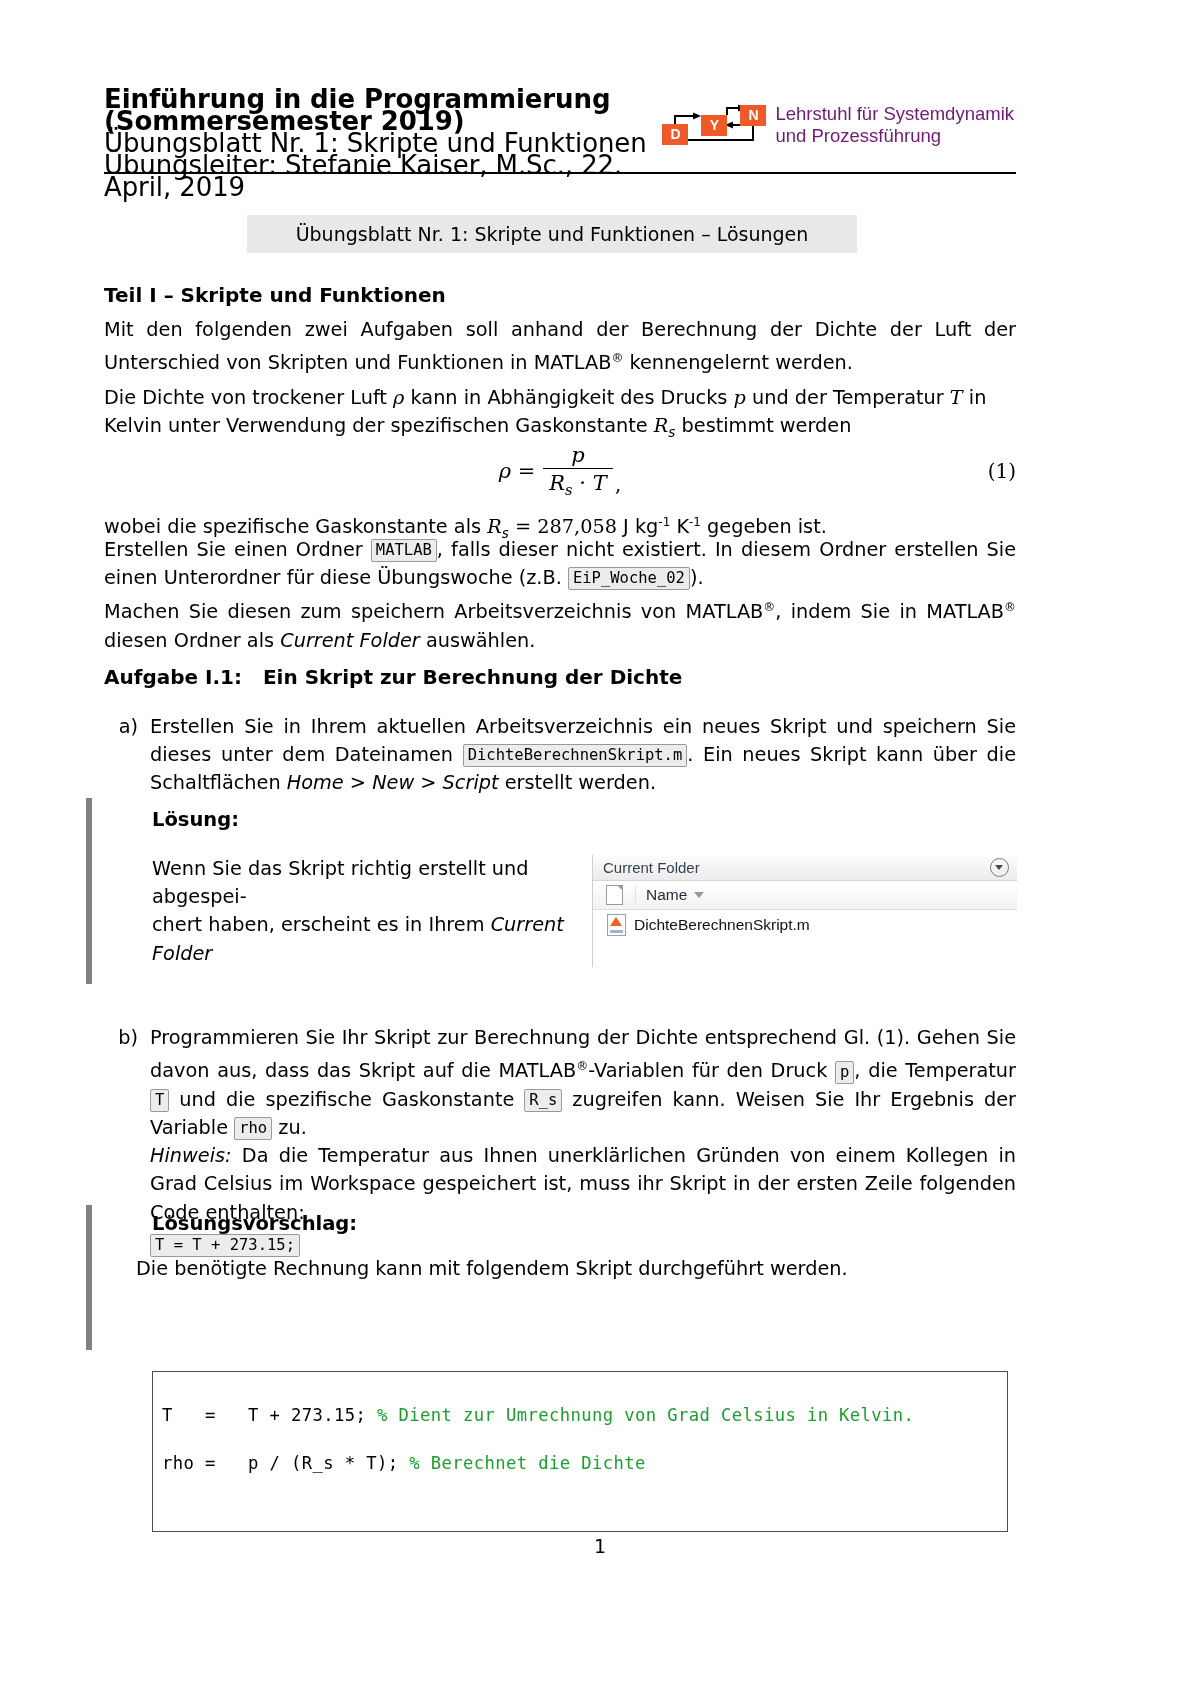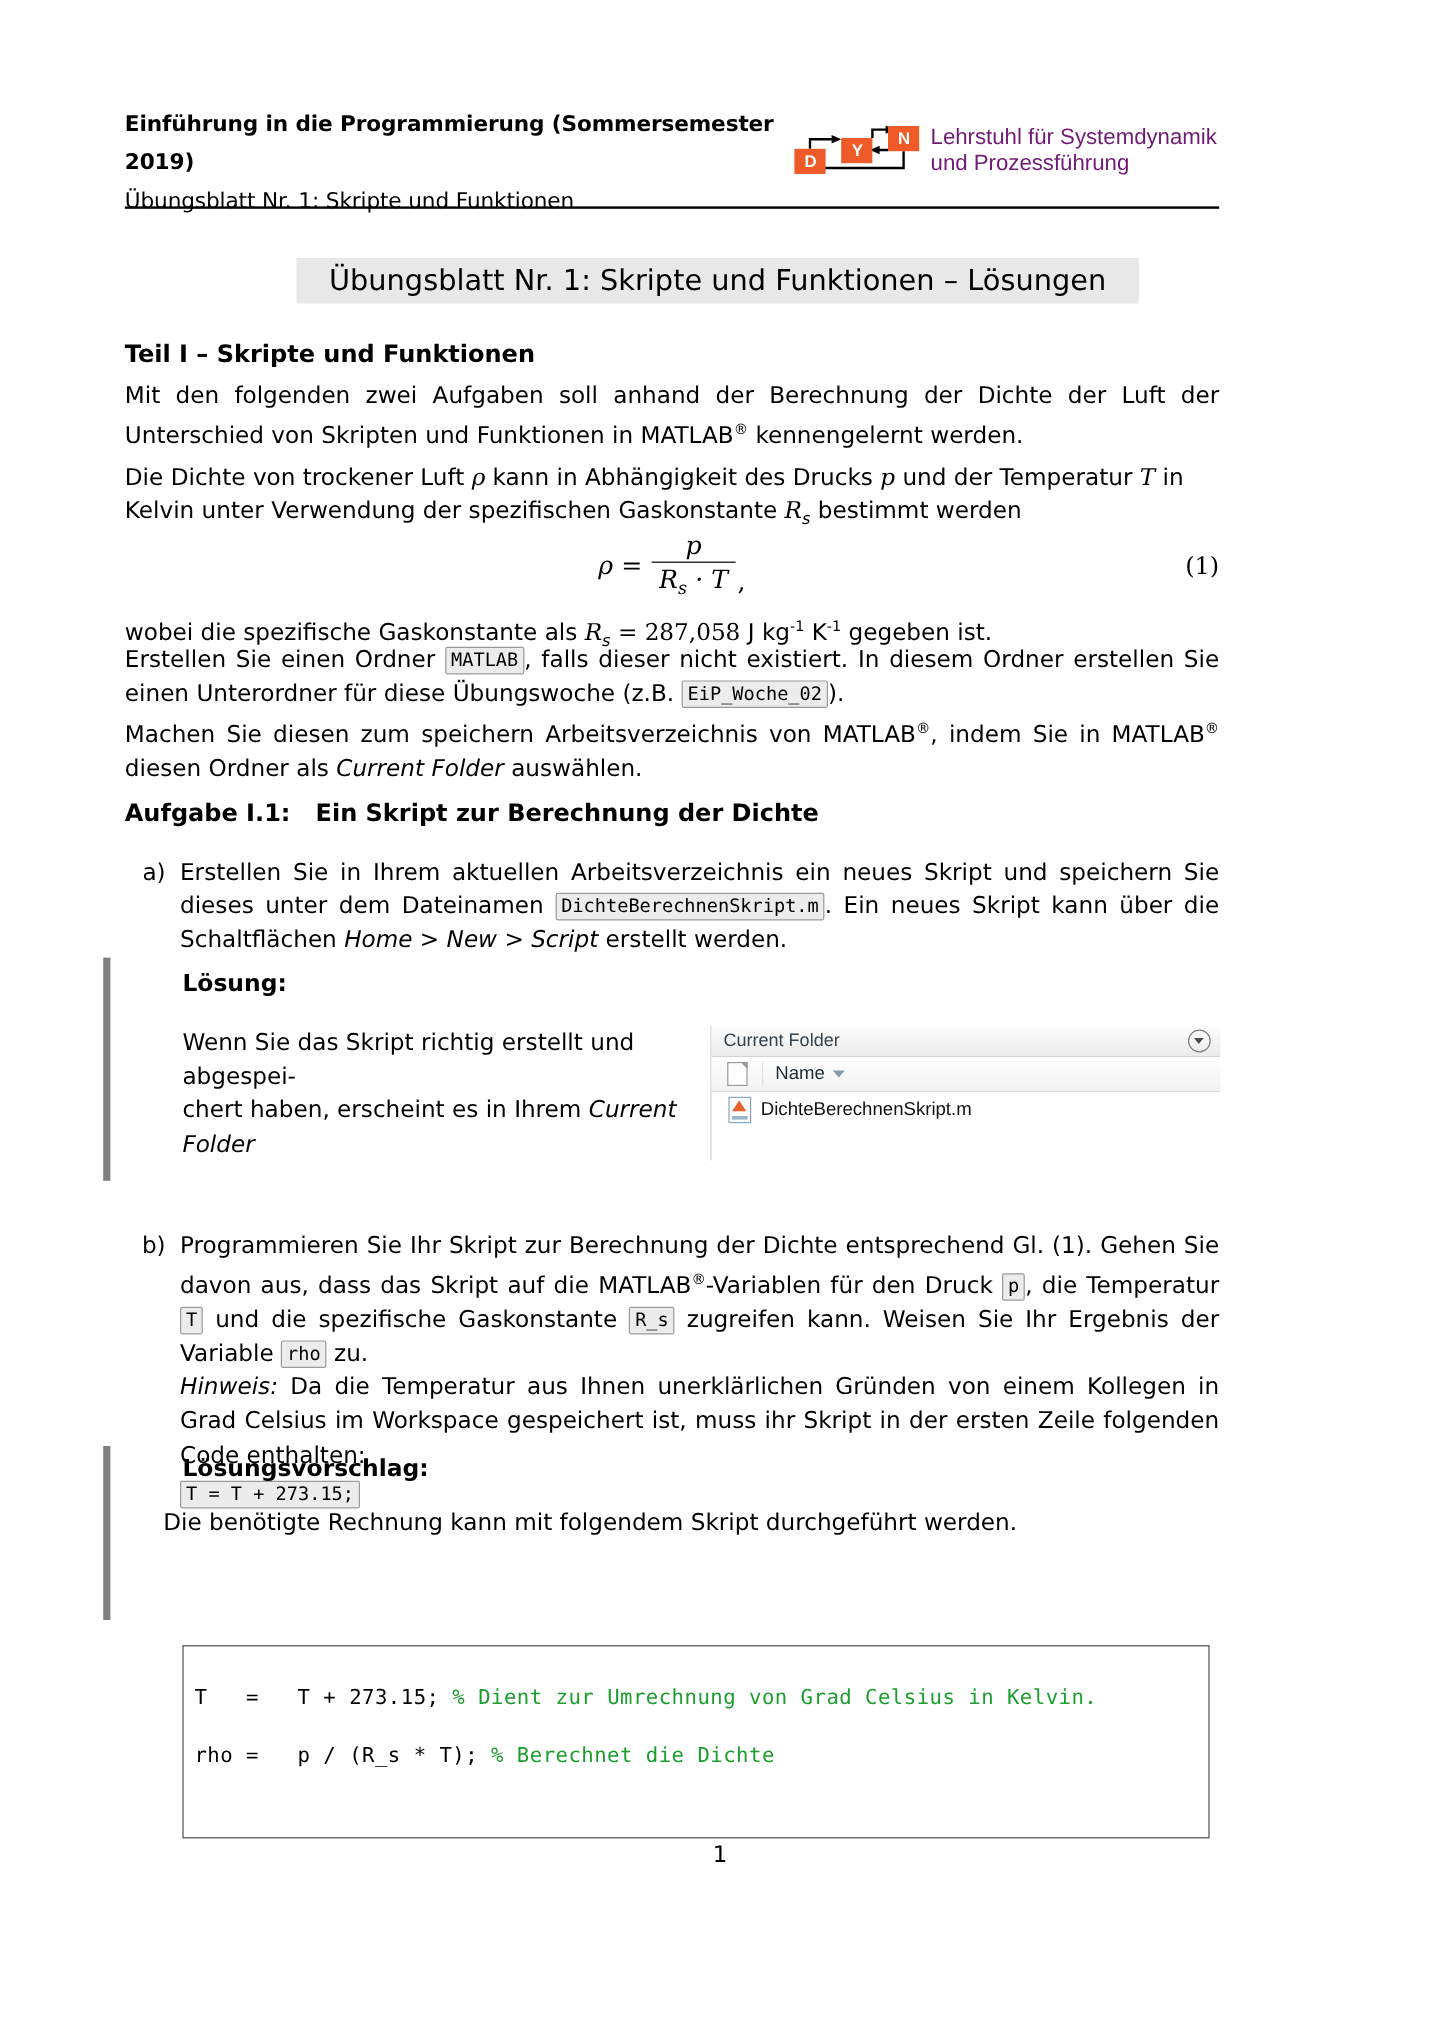--- a/index.html
+++ b/index.html
@@ -28,22 +28,22 @@
     left: 104px;
     top: 88px;
     width: 912px;
   }
   .header-inner {
     display: flex;
     justify-content: space-between;
     align-items: flex-start;
   }
   .header-lines {
-    font-size: 18px;
-    line-height: 32px;
+    font-size: 26px;
+    line-height: 22px;
     letter-spacing: -0.1px;
   }
   .header-lines .l1 { font-weight: bold; }
   .header-rule {
     position: absolute;
     left: 104px;
     top: 172px;
     width: 912px;
     height: 1.6px;
     background: #000;
@@ -85,24 +85,24 @@
   }
   .dyn-d { left: 0px;  top: 22px; }
   .dyn-y { left: 39px; top: 13px; }
   .dyn-n { left: 78px; top: 3px;  }
 
   
   .doc-title {
     position: absolute;
     left: 247px;
     top: 215px;
-    width: 702px;
+    width: 610px;
     height: 38px;
     background: #e8e8e8;
-    font-size: 24px;
+    font-size: 19px;
     line-height: 38px;
     text-align: center;
     white-space: nowrap;
   }
 
   
   .sec-h {
     position: absolute;
     left: 104px;
     font-weight: bold;
@@ -353,20 +353,21 @@
 </head>
 <body>
 
 <div class="page">
 
   <div class="header">
     <div class="header-inner">
       <div class="header-lines">
         <div class="l1">Einführung in die Programmierung (Sommersemester 2019)</div>
         <div>Übungsblatt Nr. 1: Skripte und Funktionen</div>
+        <div>Übungsleiter: Stefanie Kaiser, M.Sc., 22. April, 2019</div>
       </div>
 
       <div class="logo">
         <div class="logo-mark">
           <svg width="104" height="44" viewBox="0 0 104 44" style="position:absolute;left:0;top:0">
             <g stroke="#000" stroke-width="2" fill="none">
               <path d="M13,22 L13,14 L33,14"></path>
               <path d="M65,13 L65,6 L78,6"></path>
               <path d="M91,24 L91,38 L15,38"></path>
               <path d="M78,23 L68,23"></path>

